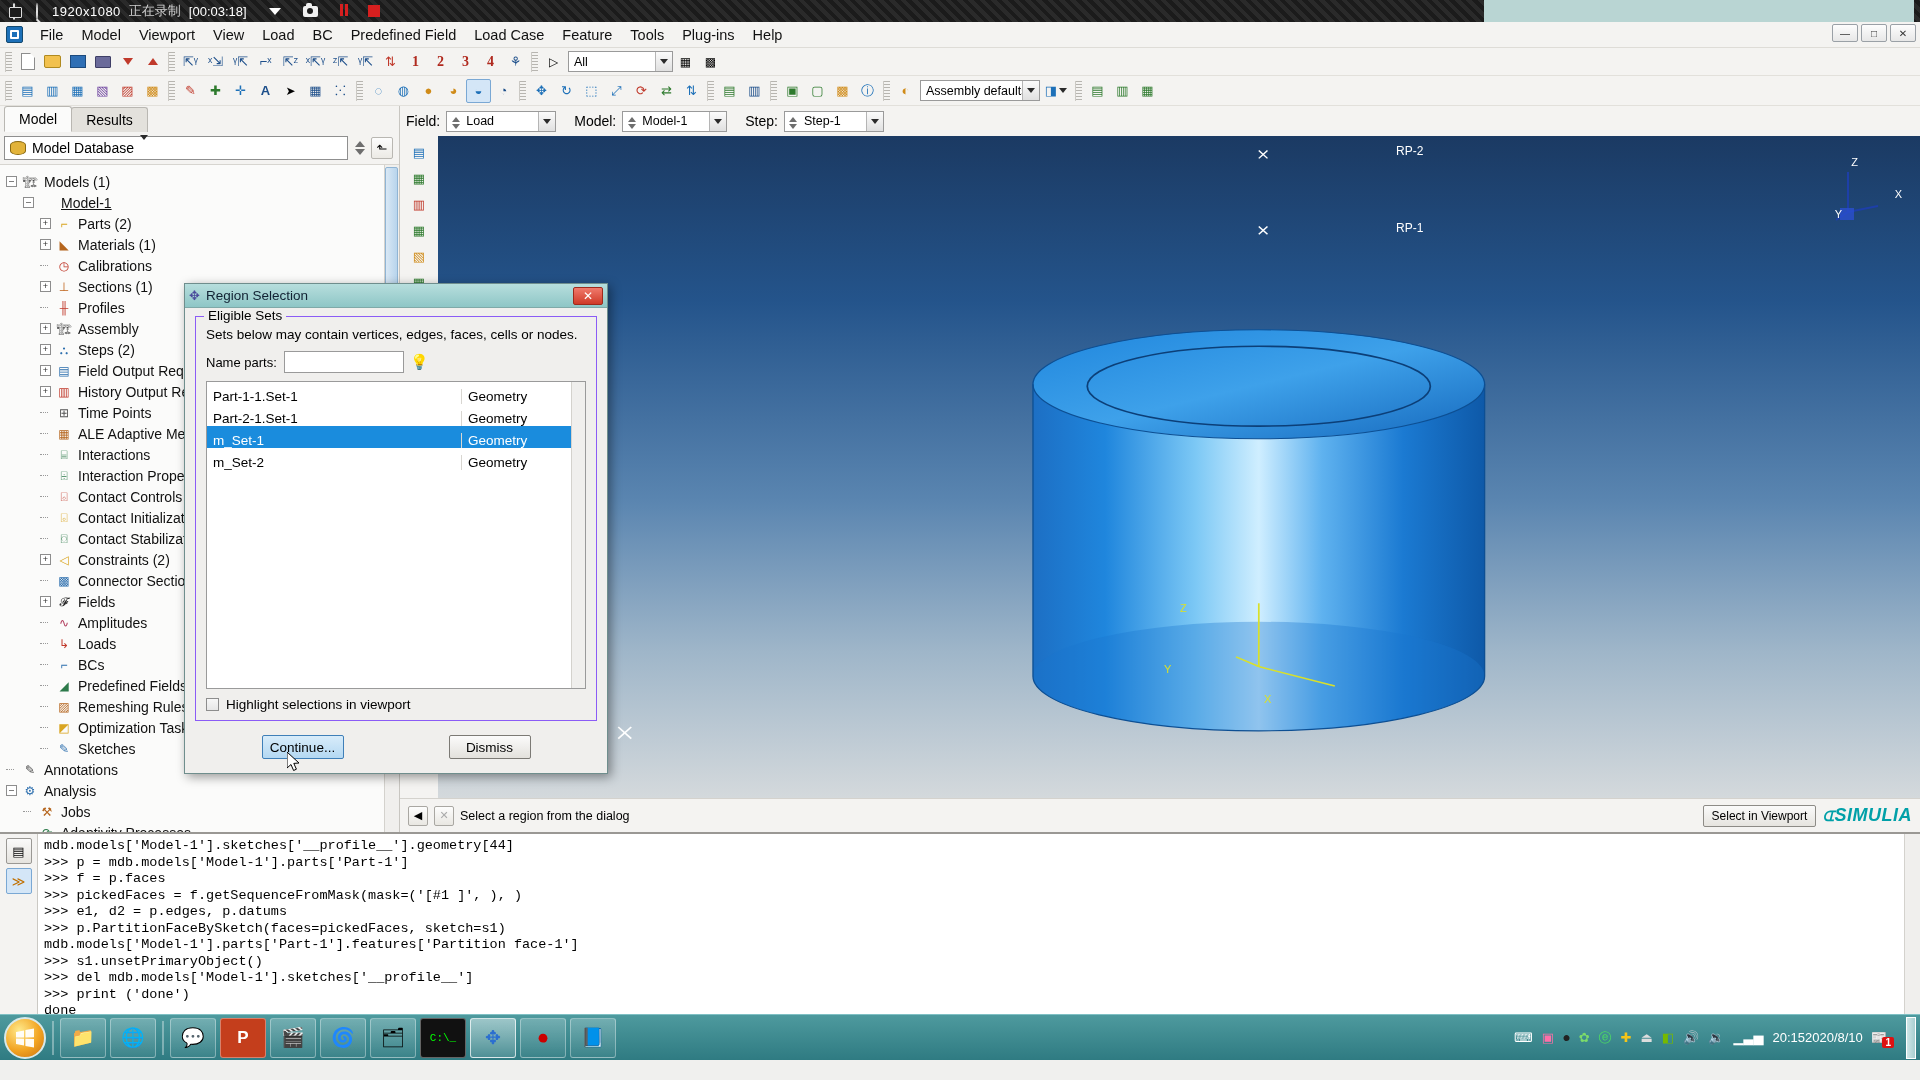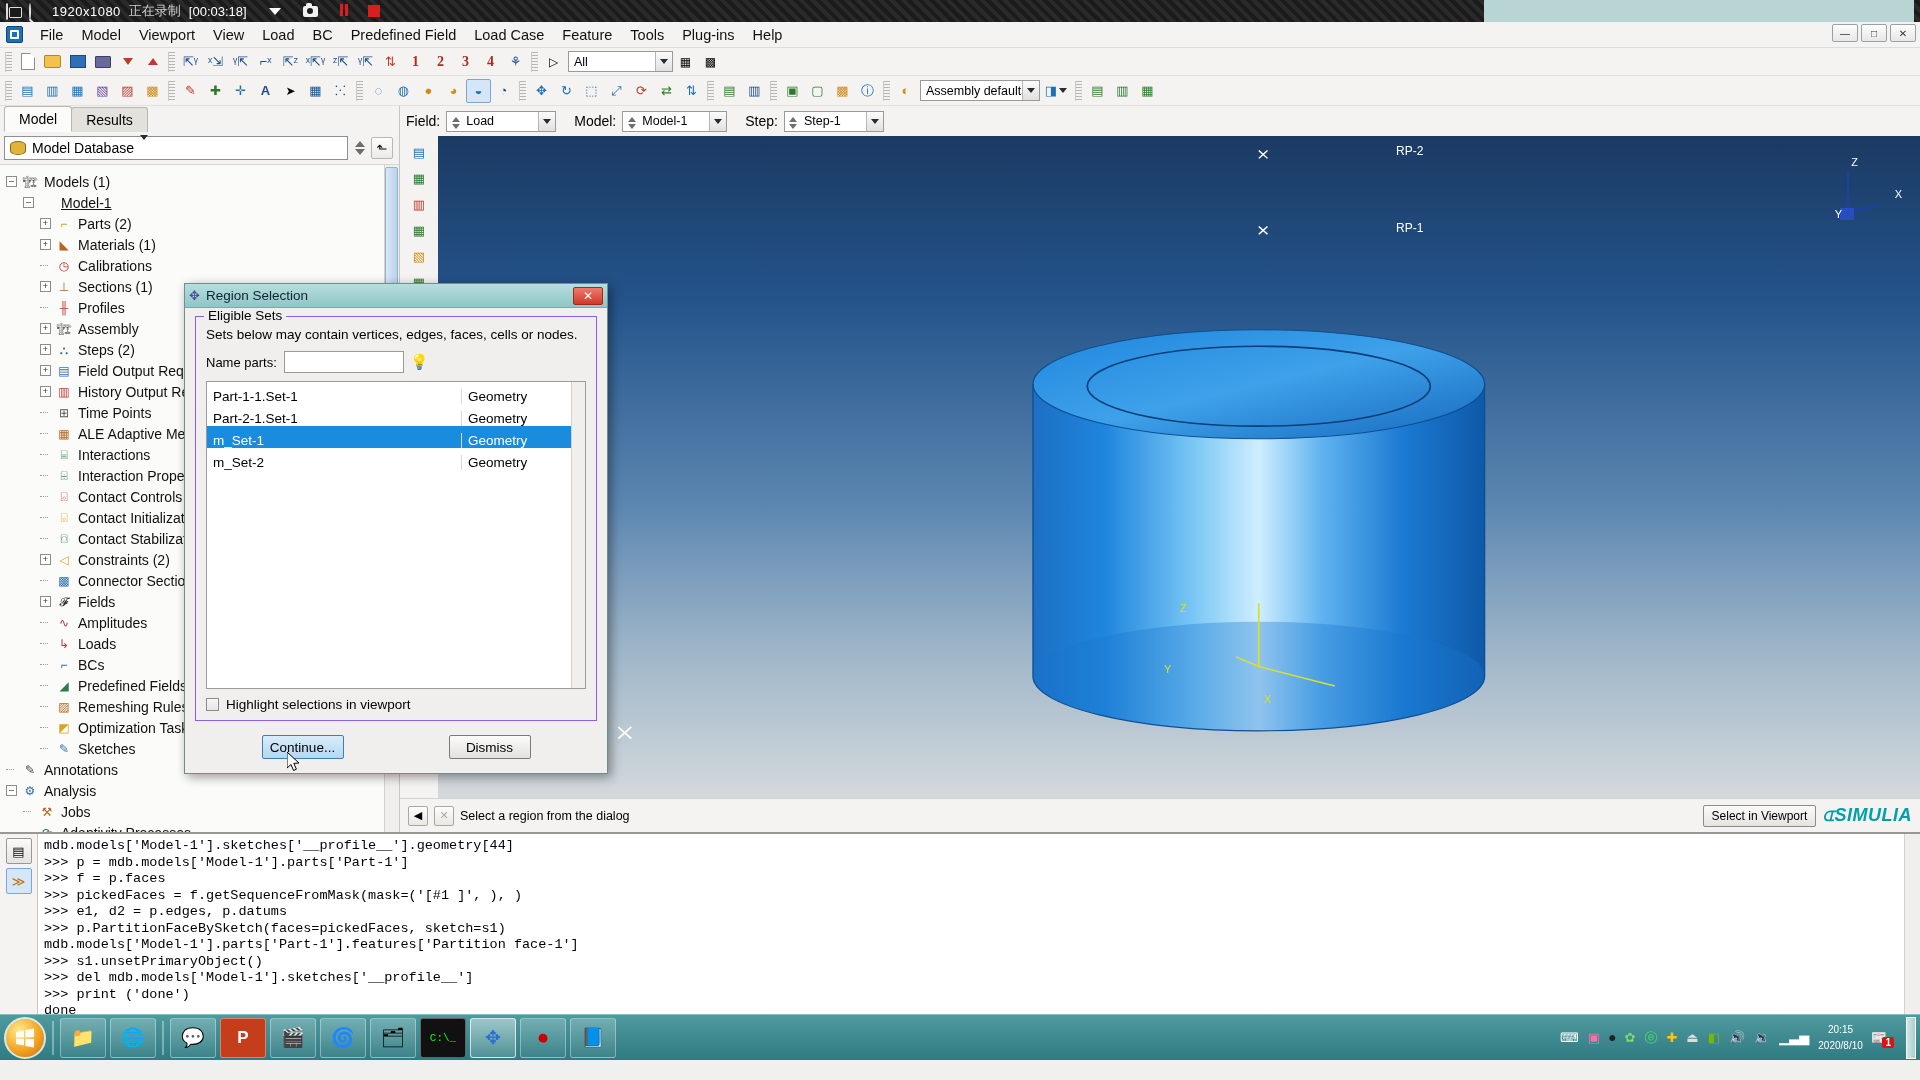--- a/index.html
+++ b/index.html
@@ -1,21 +1,21 @@
 <!DOCTYPE html>
 <html><head>
 <meta charset="utf-8">
 <style>
   * { box-sizing: border-box; margin:0; padding:0; }
   html,body { width:1920px; height:1080px; overflow:hidden; }
   body { font-family:"Liberation Sans", sans-serif; font-size:13px; background:#f0f0ee; color:#000; }
 
   
   .recbar{height:22px;background:#1b1b1b;display:flex;align-items:center;gap:8px;padding:0 6px;color:#fff;
-    background-image:repeating-linear-gradient(45deg,#1b1b1b 0 4px,#2a2a2a 4px 8px);}
+    background-image:repeating-linear-gradient(45deg,#1b1b1b 0 4px,#2a2a2a 4px 8px);text-align:center;}
   .recbar .res{font-size:13px;color:#fff;letter-spacing:.5px}
   .recbar .zh{color:#cfcfcf;font-size:13px}
   .recbar .tm{color:#fff;font-size:13px}
   .recbar .spacer{flex:1}
   .rec-right{width:430px;height:22px;background:#b9d5d3}
   .ic{display:inline-block;width:15px;height:15px;position:relative}
   .sq-ic{border:1.5px solid #dcdcdc;width:11px;height:9px;border-radius:1px}
   .sq-ic:after{content:"";position:absolute;left:3px;top:3px;width:11px;height:9px;border:1.5px solid #dcdcdc;border-radius:1px;background:#1b1b1b}
   .mag{width:11px;height:11px;border:1.6px solid #e3e3e3;border-radius:50%;position:relative;margin-top:1px}
   .mag:after{content:"";position:absolute;right:-4px;bottom:-3px;width:5px;height:1.6px;background:#e3e3e3;transform:rotate(45deg)}
@@ -110,21 +110,21 @@
   .ctext{flex:1;font-family:"Liberation Mono",monospace;font-size:13.5px;line-height:16.5px;padding:4px 6px;white-space:pre;overflow:hidden;color:#000}
   .cright{width:16px;background:#f0efed;border-left:1px solid #d4d2cd}
 
   
   .taskbar{height:46px;background:linear-gradient(#4e9a9e,#2f7b82);display:flex;align-items:center;padding:0 4px;gap:4px;border-top:1px solid #7fc0c4}
   .start{width:42px;height:42px;border-radius:50%;background:radial-gradient(circle at 35% 30%,#ffe98a,#f2a422 55%,#c96e10);border:2px solid #d7e9ea;display:flex;align-items:center;justify-content:center}
   .tsep{width:2px;height:34px;background:rgba(255,255,255,.35);margin:0 2px}
   .tbitem{width:46px;height:40px;border:1px solid rgba(255,255,255,.35);border-radius:3px;background:linear-gradient(rgba(255,255,255,.22),rgba(255,255,255,.05));display:flex;align-items:center;justify-content:center}
   .tbitem.act{background:linear-gradient(rgba(255,255,255,.45),rgba(255,255,255,.15));border-color:rgba(255,255,255,.7)}
   .tray{margin-left:auto;display:flex;align-items:center;gap:9px;padding-right:8px;color:#fff}
-  .clock{display:flex;flex-direction:column;align-items:center;font-size:10px;color:#fff;line-height:16px}
+  .clock{display:flex;flex-direction:row;align-items:center;font-size:13px;color:#fff;line-height:16px}
   .showdesk{width:10px;height:42px;background:linear-gradient(90deg,#cfe6e7,#a9cfd1);border:1px solid #fff;margin-left:6px}
   .badge{position:relative}
   .badge b{position:absolute;right:-6px;bottom:-3px;background:#d11;color:#fff;font-size:10px;padding:0 3px;border-radius:2px}
 
   
   .dlg{position:absolute;left:184px;top:283px;width:424px;height:491px;background:#f0efed;
        border:1px solid #6f8e8d;box-shadow:3px 3px 10px rgba(0,0,0,.4);z-index:50;display:flex;flex-direction:column}
   .dlg-tb{height:24px;background:linear-gradient(#b7dedd,#8ec6c6);display:flex;align-items:center;padding:0 4px;gap:6px;border-bottom:1px solid #7fa9a8}
   .dlg-title{font-size:13.5px;color:#123}
   .dlg-x{margin-left:auto;width:30px;height:18px;background:linear-gradient(#f07a6c,#cf3a28);border:1px solid #9d2a1c;color:#fff;display:flex;align-items:center;justify-content:center;font-size:12px;border-radius:2px}

